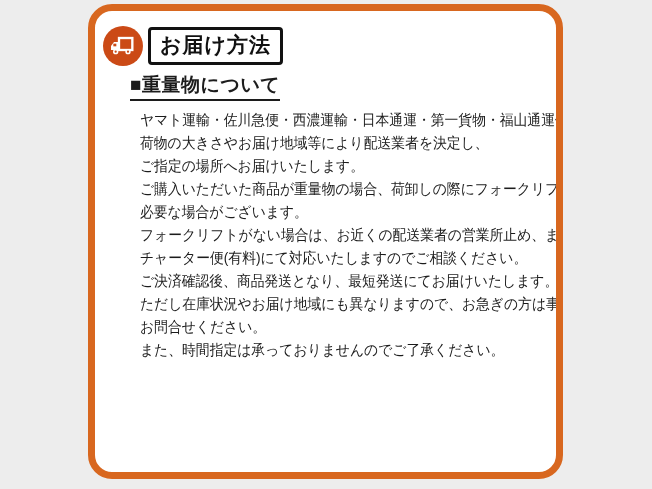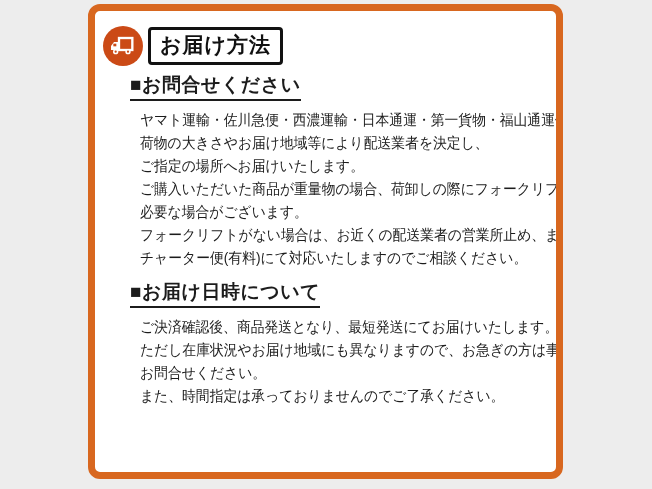--- a/index.html
+++ b/index.html
@@ -15,21 +15,21 @@
     overflow: hidden;
   }
   .frame {
     position: absolute;
     left: 88px;
     top: 4px;
     width: 461px;
     height: 461px;
     background: #ffffff;
     border: 7px solid #d8671f;
-    border-radius: 12px;
+    border-radius: 24px;
     overflow: hidden;
   }
   .header {
     display: flex;
     align-items: center;
     gap: 5px;
     margin: 15px 0 0 8px;
   }
   .icon-circle {
     width: 40px;
@@ -96,35 +96,34 @@
           <circle cx="31.5" cy="32.5" r="1.7" fill="#cb4a16"></circle>
         </svg>
       </span>
     </div>
     <div class="title-box">お届け方法</div>
   </div>
 
   <div class="sections">
 
     <div class="section">
-      <div class="section-heading"><span>■</span><span>お問合せください</span></div>
+      <div class="section-heading"><span>■</span><span>重量物について</span></div>
       <div class="body-line">ヤマト運輸・佐川急便・西濃運輸・日本通運・第一貨物・福山通運他、</div>
       <div class="body-line">荷物の大きさやお届け地域等により配送業者を決定し、</div>
       <div class="body-line">ご指定の場所へお届けいたします。</div>
     </div>
 
     <div class="section">
       <div class="body-line">ご購入いただいた商品が重量物の場合、荷卸しの際にフォークリフトが</div>
       <div class="body-line">必要な場合がございます。</div>
       <div class="body-line">フォークリフトがない場合は、お近くの配送業者の営業所止め、または</div>
       <div class="body-line">チャーター便(有料)にて対応いたしますのでご相談ください。</div>
     </div>
 
     <div class="section">
-      <div class="section-heading"><span>■</span><span>お届け日時について</span></div>
       <div class="body-line">ご決済確認後、商品発送となり、最短発送にてお届けいたします。</div>
       <div class="body-line">ただし在庫状況やお届け地域にも異なりますので、お急ぎの方は事前に</div>
       <div class="body-line">お問合せください。</div>
       <div class="body-line">また、時間指定は承っておりませんのでご了承ください。</div>
     </div>
 
   </div>
 </div>
 
 </body></html>

